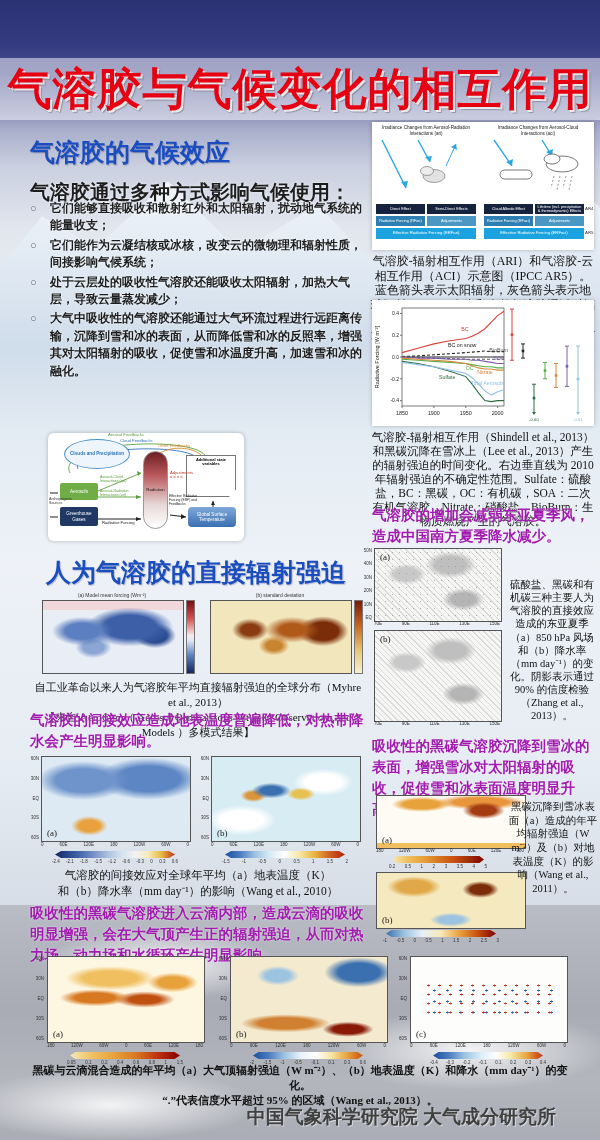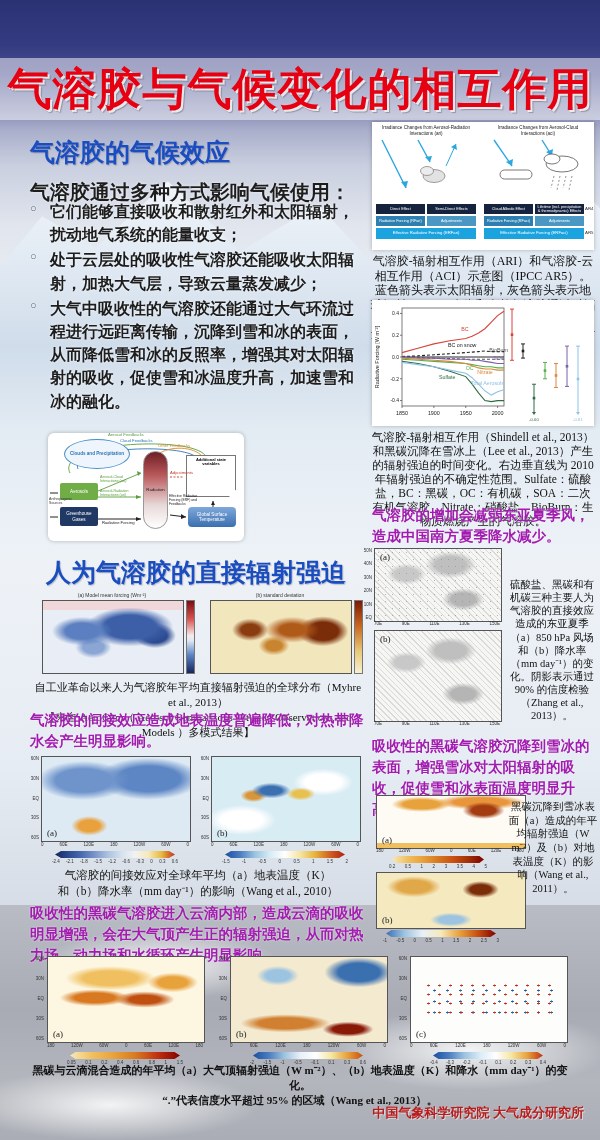--- a/index.html
+++ b/index.html
@@ -26,21 +26,21 @@
   .h-sub{color:#a21caf;font-weight:bold;font-size:14.5px;line-height:1.45;text-shadow:0 0 2px rgba(255,255,255,.7);}
   .body-cn{color:#1d1d1d;font-weight:600;text-shadow:0 0 3px rgba(255,255,255,.75);}
   .cap{font-family:"Liberation Serif",serif;color:#111;}
   
   .title-band{position:absolute;left:0;top:58px;width:600px;height:62px;
     background:rgba(255,255,255,.5);}
   .title-band h1{margin:0;text-align:center;font-size:44px;line-height:62px;color:#e60012;
     font-weight:bold;letter-spacing:1px;text-shadow:2px 2px 0 rgba(255,255,255,.8),3px 3px 1px rgba(60,60,60,.35);}
   
   .bullets{position:absolute;left:30px;top:200px;width:338px;margin:0;padding:0;list-style:none;}
-  .bullets li{position:relative;padding-left:20px;font-size:16px;line-height:1.45;margin-bottom:2px;}
+  .bullets li{position:relative;padding-left:20px;font-size:12px;line-height:1.45;margin-bottom:2px;}
   .bullets li:before{content:"○";position:absolute;left:0;top:1px;font-size:11px;color:#5a6a7a;}
   
   .map{position:absolute;border:1px solid #555;overflow:hidden;background:#fff;}
   .mlab{position:absolute;left:5px;bottom:3px;font-family:"Liberation Serif",serif;font-size:9px;color:#222;}
   .mlab.top{bottom:auto;top:3px;}
   .map-title{position:absolute;font-size:5px;color:#333;text-align:center;}
   .lat-col{position:absolute;display:flex;flex-direction:column;justify-content:space-between;
     font-size:4.5px;color:#333;text-align:right;}
   .lon-row{position:absolute;display:flex;justify-content:space-between;font-size:4.5px;color:#333;}
   .cbar{position:absolute;height:7px;clip-path:polygon(0 50%,5% 0,95% 0,100% 50%,95% 100%,5% 100%);}
@@ -97,21 +97,21 @@
   .map-bot-c{background:#fdfdfc;}
   .map-bot-c .dots{position:absolute;left:8%;top:28%;width:84%;height:44%;
     background-image:radial-gradient(#c03020 1px,rgba(0,0,0,0) 1.4px),radial-gradient(#2c5fa8 1px,rgba(0,0,0,0) 1.4px);
     background-size:11px 9px,13px 11px;background-position:0 0,5px 4px;}
   
   .panel{position:absolute;background:#fff;box-shadow:0 0 4px rgba(0,0,0,.25);}
   .bar{position:absolute;color:#fff;font-size:3.8px;line-height:1.05;display:flex;align-items:center;justify-content:center;text-align:center;padding:0 1px;box-sizing:border-box;}
   .fd-node{position:absolute;display:flex;align-items:center;justify-content:center;text-align:center;
     font-size:4.6px;line-height:1.1;box-sizing:border-box;}
   .fd-lbl{position:absolute;font-size:4.2px;line-height:1.15;}
-  .footer{position:absolute;right:16px;top:1104px;font-size:13px;font-weight:bold;color:#b91c1c;
+  .footer{position:absolute;right:44px;top:1104px;font-size:19px;font-weight:bold;color:#404040;
     text-shadow:1px 1px 0 rgba(255,255,255,.5);}
 </style>
 </head>
 <body>
 
 <div class="poster">
 
   <div class="bg-sky"></div>
   <div class="berg"></div>
   <div class="bg-sea"></div>
@@ -122,20 +122,21 @@
   <div class="cl" style="left:-40px;top:1070px;width:300px;height:70px;"></div>
 
   <div class="title-band">
     <h1>气溶胶与气候变化的相互作用</h1>
   </div>
 
   <div class="t h-main" style="left:30px;top:136px;font-size:25px;">气溶胶的气候效应</div>
   <div class="t body-cn" style="left:30px;top:179px;font-size:20px;">气溶胶通过多种方式影响气候使用：</div>
   <ul class="bullets body-cn">
     <li>它们能够直接吸收和散射红外和太阳辐射，扰动地气系统的能量收支；</li>
+    <li>它们能作为云凝结核或冰核，改变云的微物理和辐射性质，间接影响气候系统；</li>
     <li>处于云层处的吸收性气溶胶还能吸收太阳辐射，加热大气层，导致云量蒸发减少；</li>
     <li>大气中吸收性的气溶胶还能通过大气环流过程进行远距离传输，沉降到雪和冰的表面，从而降低雪和冰的反照率，增强其对太阳辐射的吸收，促使雪和冰温度升高，加速雪和冰的融化。</li>
   </ul>
 
   <div class="panel" style="left:48px;top:433px;width:196px;height:108px;border-radius:6px;">
     <svg width="196" height="108" style="position:absolute;left:0;top:0;">
       <path d="M22,40 C6,8 150,2 158,24" fill="none" stroke="#5a9e3c" stroke-width="0.9"></path>
       <path d="M30,36 C20,14 140,9 150,26" fill="none" stroke="#2e75b6" stroke-width="0.9"></path>
       <path d="M112,20 C125,12 150,14 156,26" fill="none" stroke="#d98a2b" stroke-width="0.9"></path>
       <line x1="122" y1="44" x2="136" y2="44" stroke="#c0392b" stroke-width="0.9" stroke-dasharray="2 1.5"></line>

